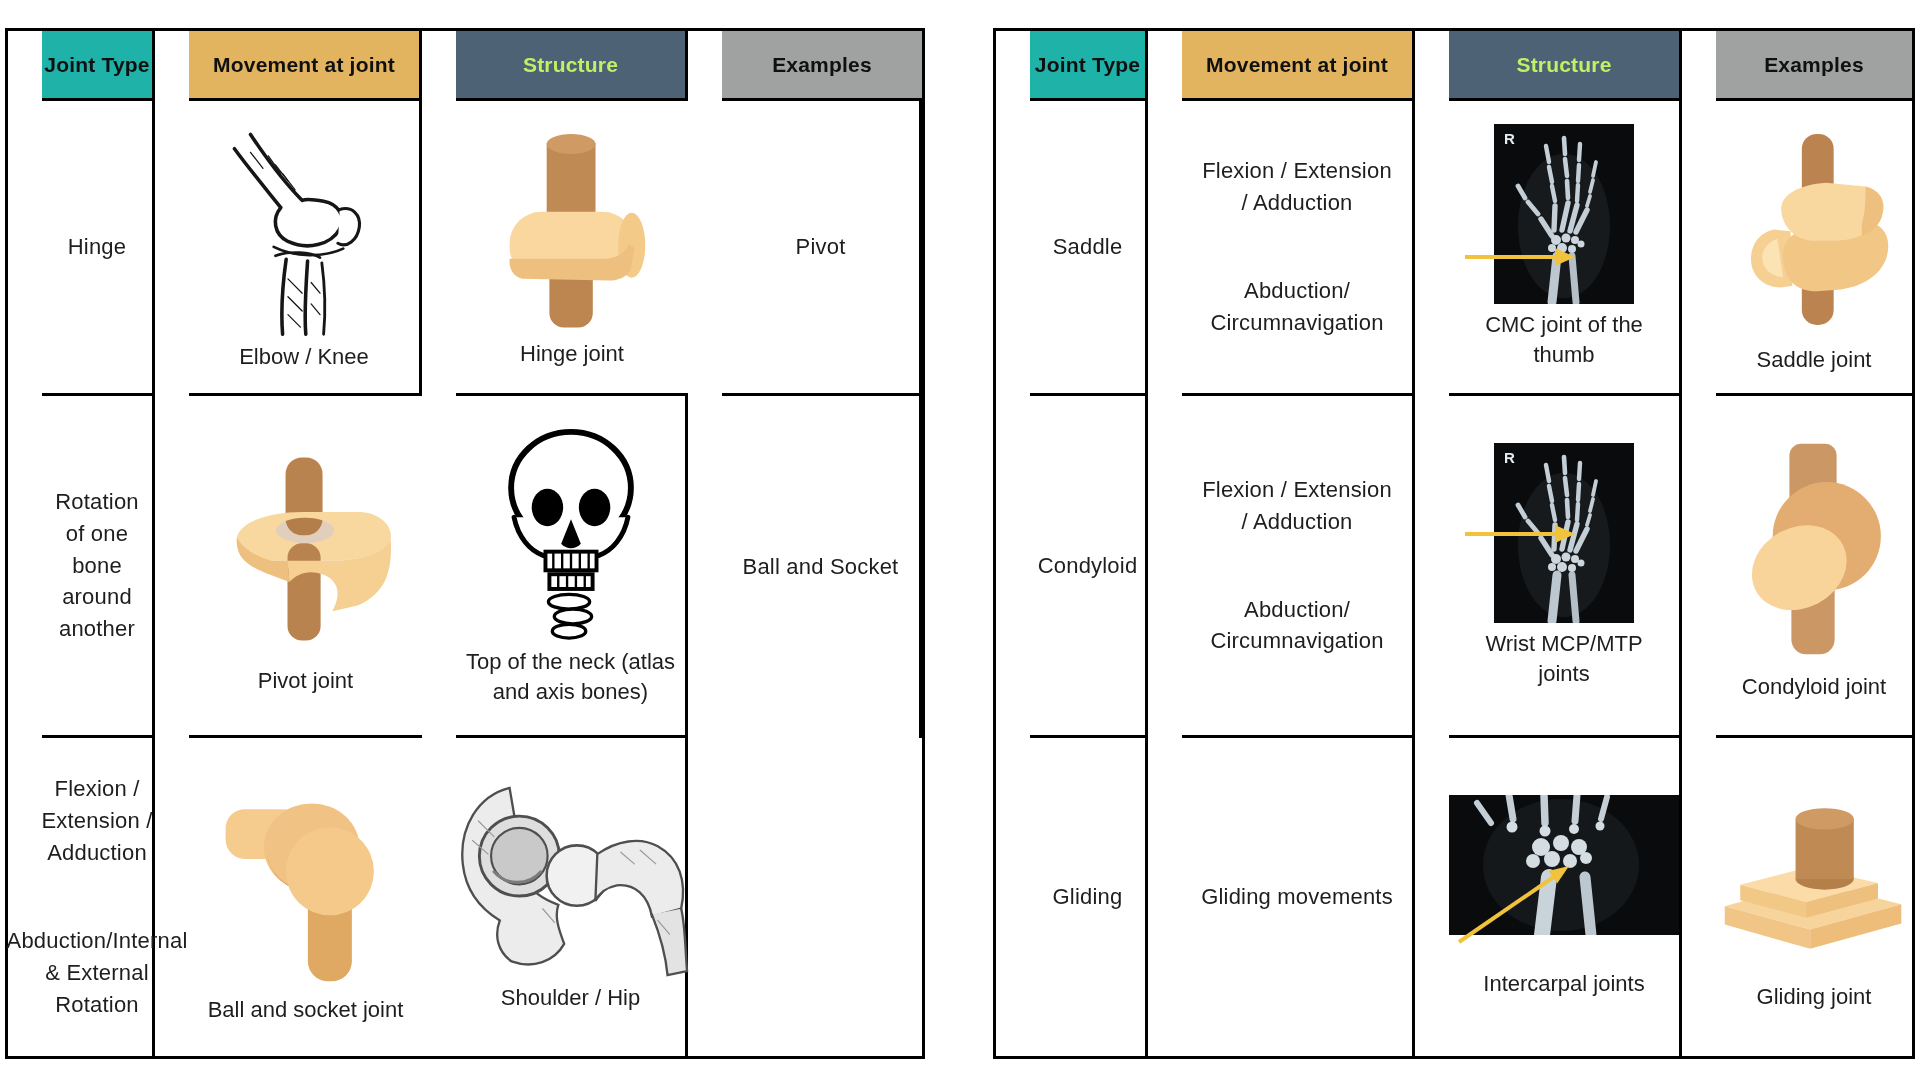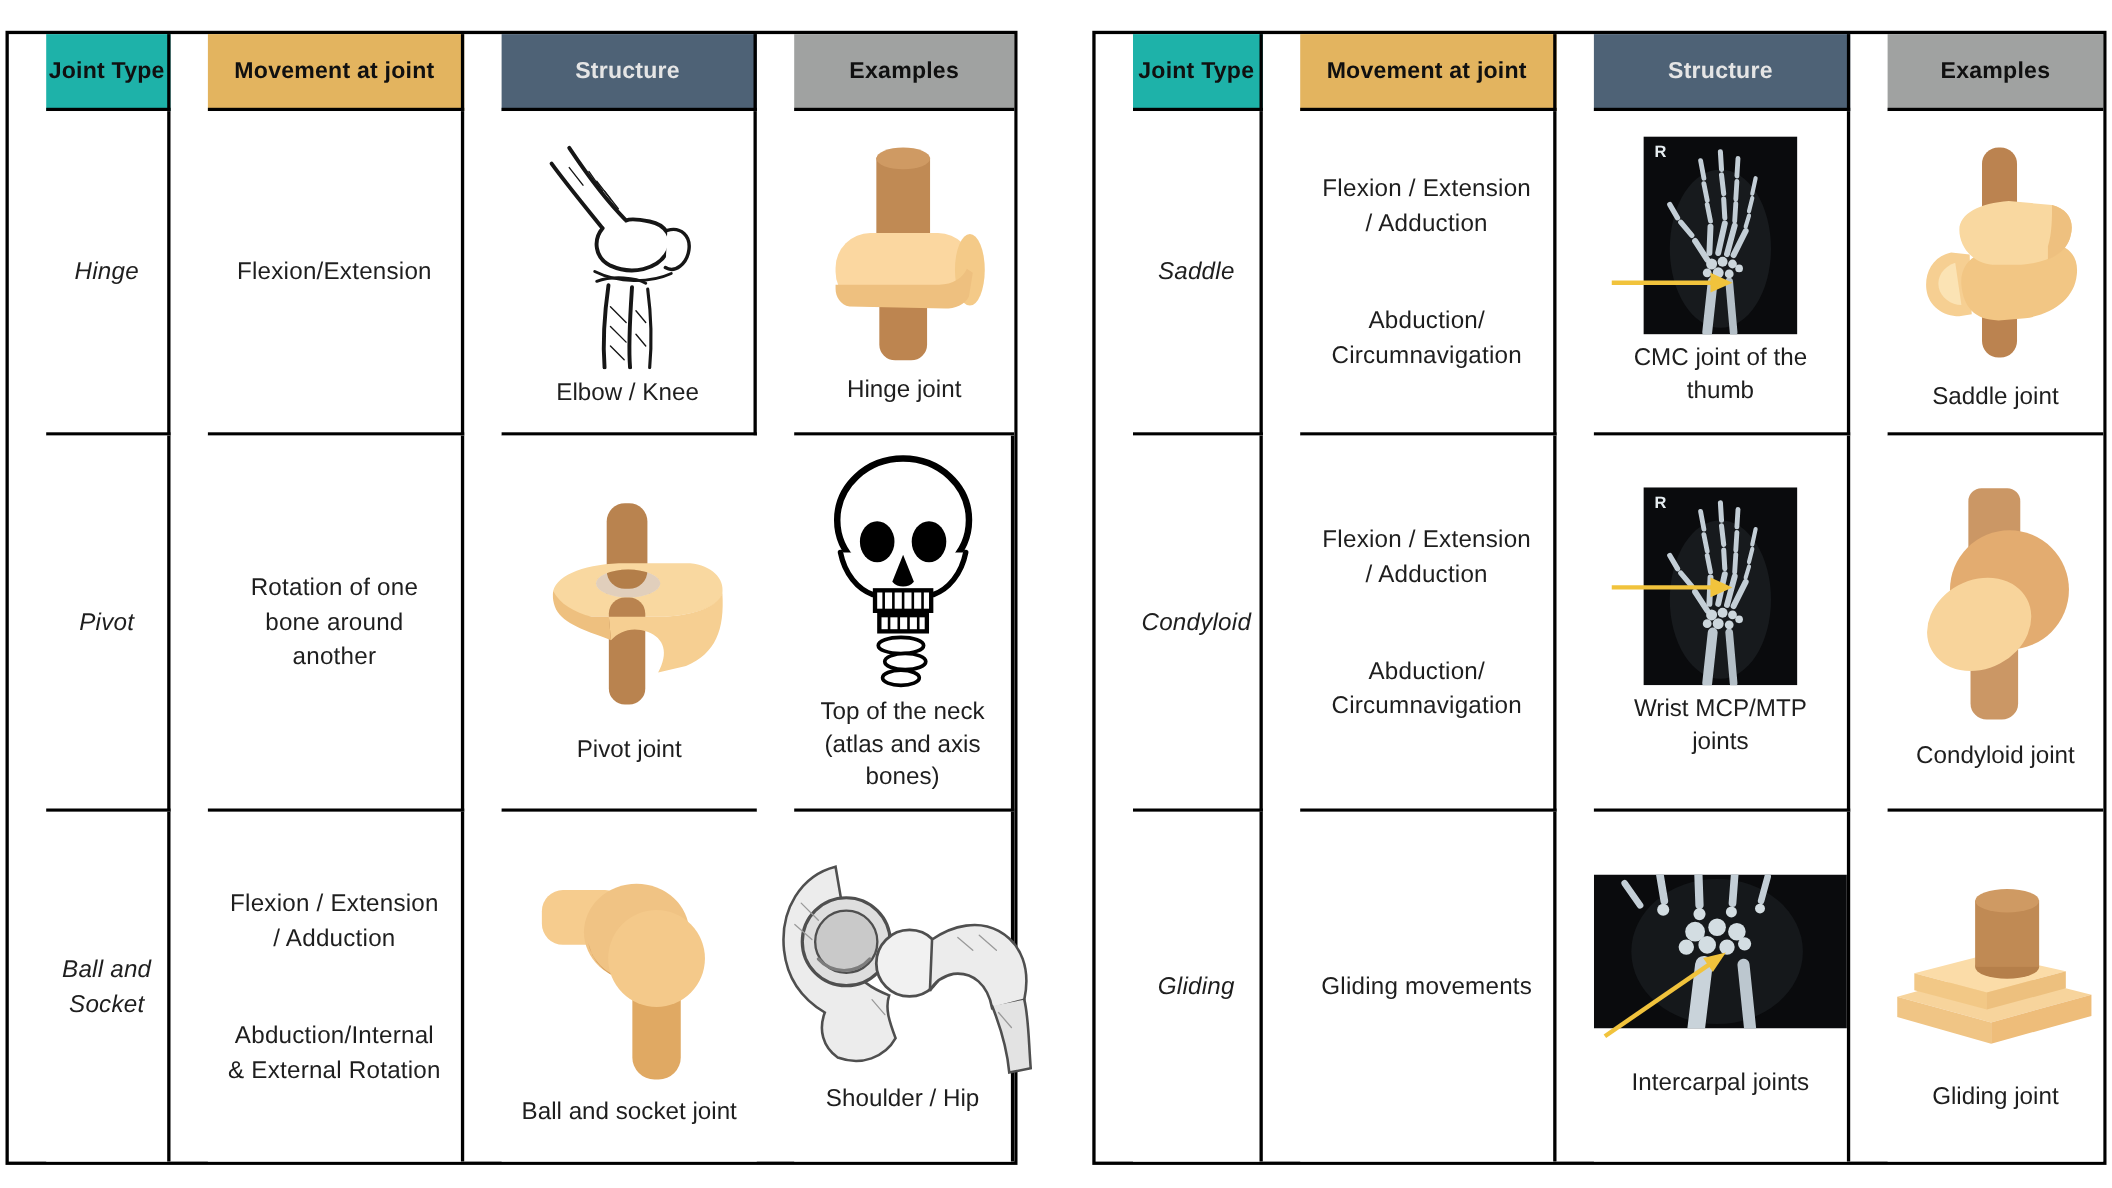--- a/index.html
+++ b/index.html
@@ -14,25 +14,25 @@
 
   .cell { border-right:3px solid #000; border-bottom:3px solid #000;
           display:flex; align-items:center; justify-content:center;
           text-align:center; position:relative; background:#fff;margin-left:34px; }
   .cell.last-col { border-right:none; }
   .cell.last-row { border-bottom:none; }
 
   .hcell { font-weight:bold; font-size:21px; letter-spacing:.2px; color:#101010; }
   .h-type      { background:#1eb2a9; }
   .h-move      { background:#e3b45f; }
-  .h-struct    { background:#4e6276; color:#e5e5e5; }
+  .h-struct    { background:#4e6276; color:#bef264; }
   .h-examples  { background:#a0a2a1; }
 
   .body-text { font-size:22px; font-weight:300; line-height:1.45; letter-spacing:.2px; }
-  .c-type  { font-size:22px; font-weight:300; padding:0 12px;font-style:italic; }
+  .c-type  { font-size:22px; font-weight:300; padding:0 12px; }
   .c-move  { padding:12px 14px; }
   .c-move p { margin:0; }
   .c-move p + p { margin-top:56px; }
 
   .fig { display:flex; flex-direction:column; align-items:center; justify-content:center; }
   .fig .cap { font-size:22px; font-weight:300; line-height:1.35; margin-top:6px; }
   .cap.narrow  { max-width:175px; }
   .cap.medium  { max-width:255px; }
 
   .imgbox { position:relative; }
@@ -248,23 +248,20 @@
       <span>Movement at joint</span>
     </div>
   <div class="cell hcell h-struct">
       <span>Structure</span>
     </div>
   <div class="cell hcell h-examples last-col">
       <span>Examples</span>
     </div>
 
   <div class="cell c-type body-text">Hinge</div>
-  <div class="cell c-move body-text">
-    <p>Flexion/Extension</p>
-  </div>
   <div class="cell">
     <div class="fig">
       <svg width="176" height="214" viewBox="0 0 180 240">
           <use href="#sym-knee"></use>
         </svg>
       <div class="cap">Elbow / Knee</div>
     </div>
   </div>
   <div class="cell last-col">
     <div class="fig">

